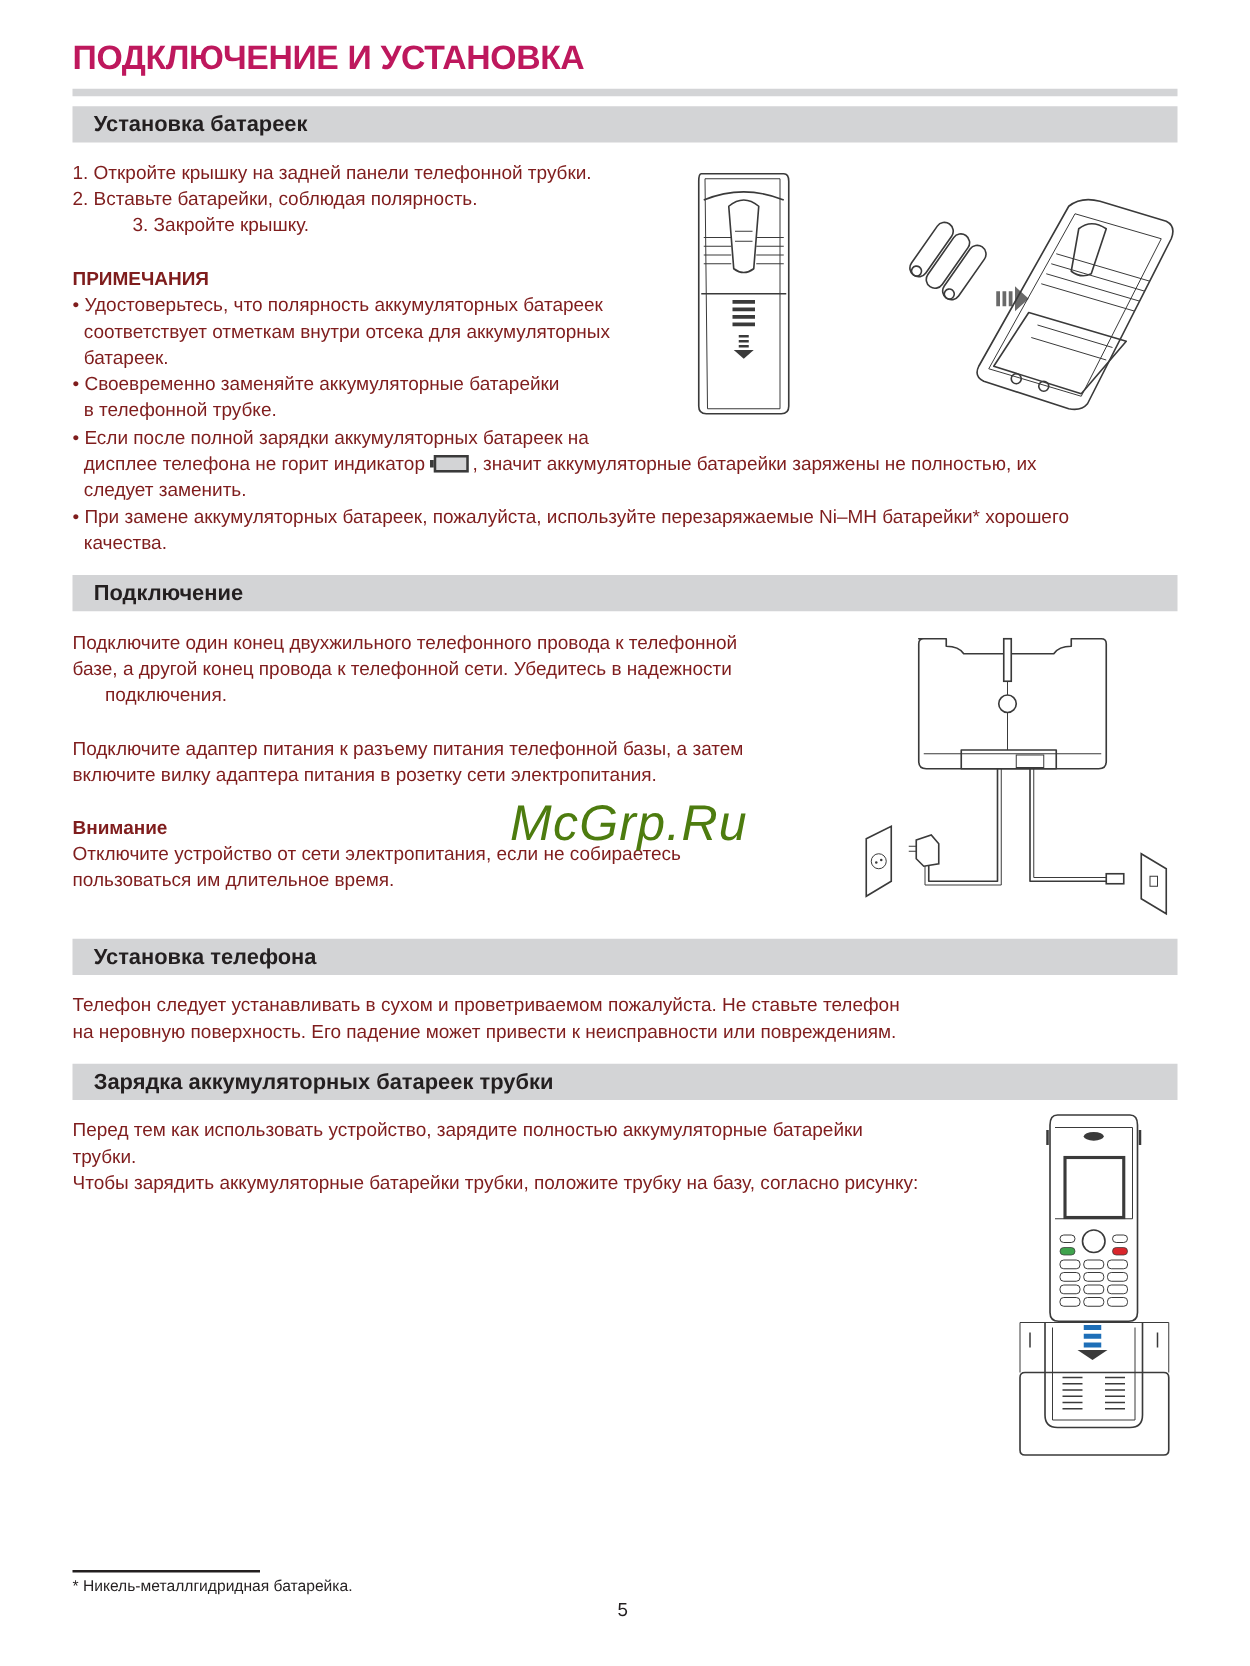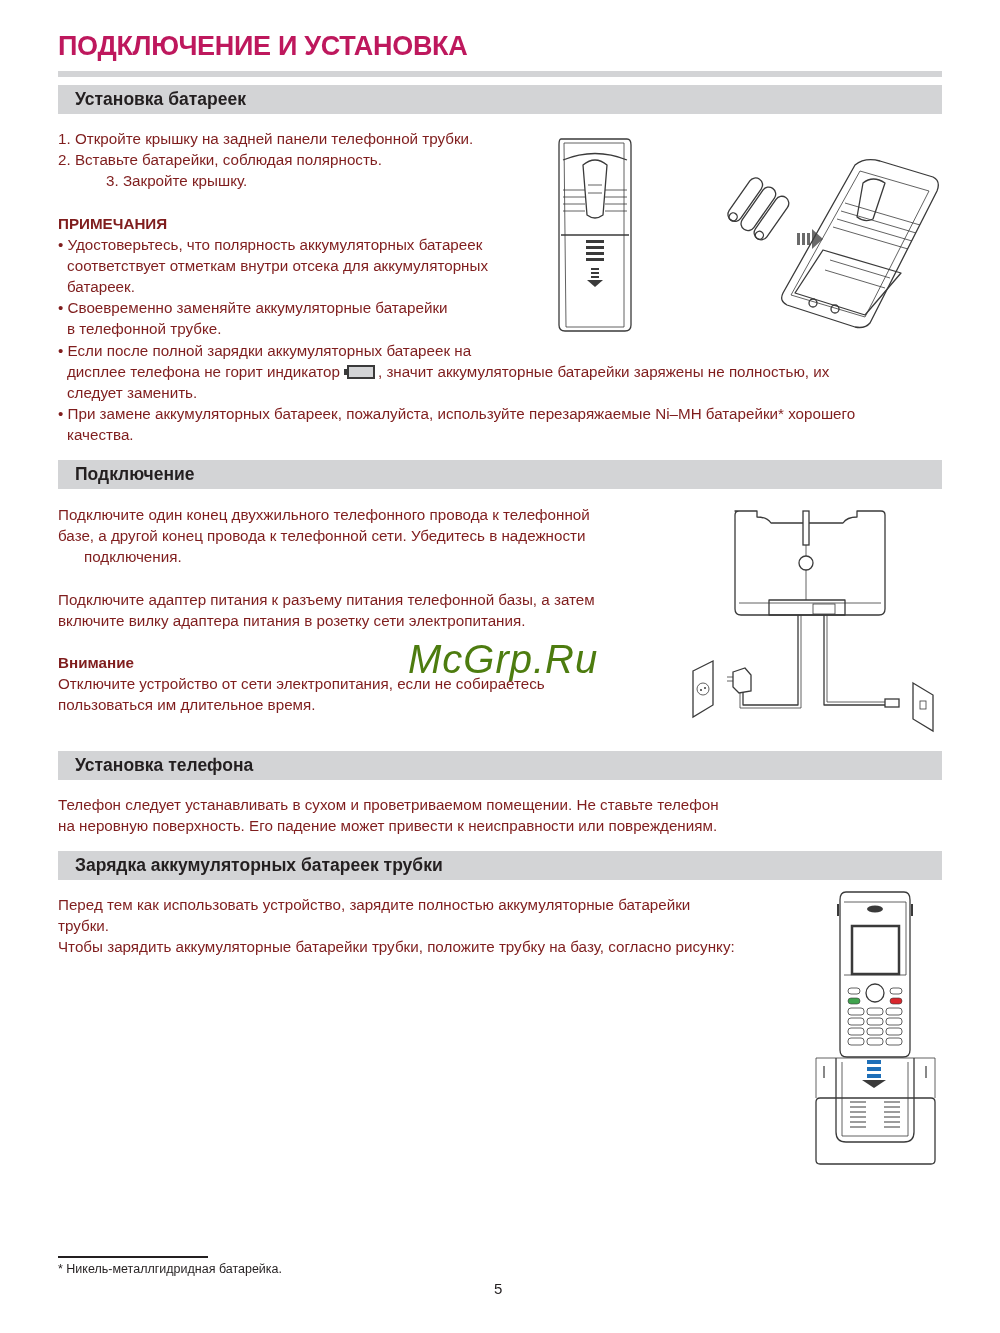--- a/index.html
+++ b/index.html
@@ -170,21 +170,21 @@
     <path class="fillw" d="M228 178 L248 190 V226 L228 214 Z"></path>
     <rect class="ln2" x="235" y="196" width="6" height="8"></rect>
   </g>
 </svg>
 
 <div class="abs watermark">McGrp.Ru</div>
 
 <div class="section-bar" style="top:751px;">
   <span>Установка телефона</span>
 </div>
-<div class="txt" style="left:58px; top:794px;">Телефон следует устанавливать в сухом и проветриваемом помещении. Не ставьте телефон</div>
+<div class="txt" style="left:58px; top:794px;">Телефон следует устанавливать в сухом и проветриваемом пожалуйста. Не ставьте телефон</div>
 <div class="txt" style="left:58px; top:815px;">на неровную поверхность. Его падение может привести к неисправности или повреждениям.</div>
 
 <div class="section-bar" style="top:851px;">
   <span>Зарядка аккумуляторных батареек трубки</span>
 </div>
 <div class="txt" style="left:58px; top:894px;">Перед тем как использовать устройство, зарядите полностью аккумуляторные батарейки</div>
 <div class="txt" style="left:58px; top:915px;">трубки.</div>
 <div class="txt" style="left:58px; top:936px;">Чтобы зарядить аккумуляторные батарейки трубки, положите трубку на базу, согласно рисунку:</div>
 
 <svg style="left:812px; top:890px;" width="125" height="275" viewBox="0 0 125 275">

